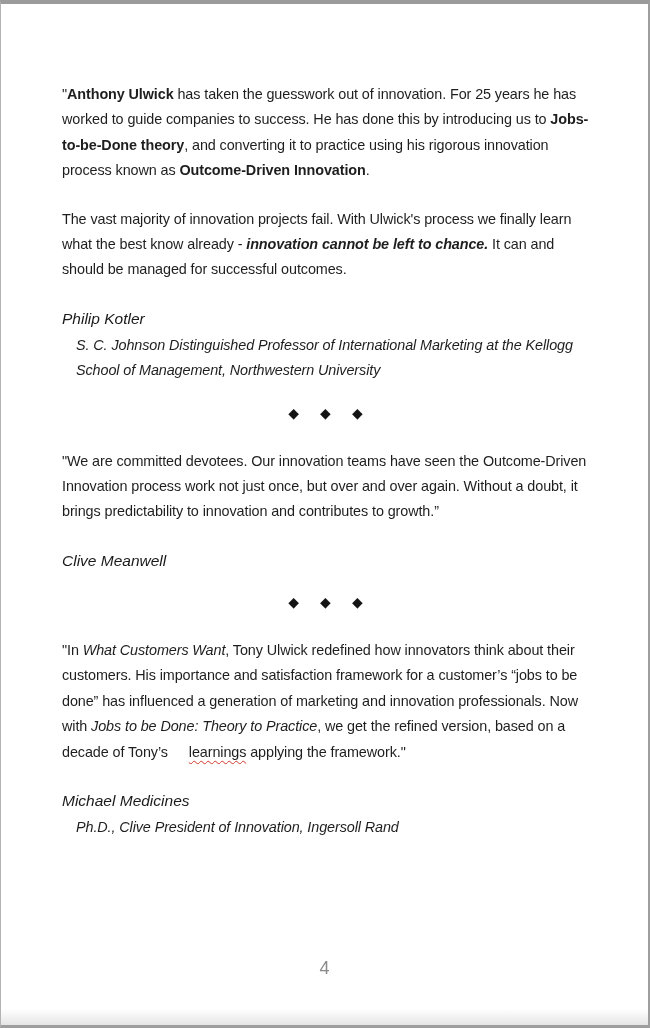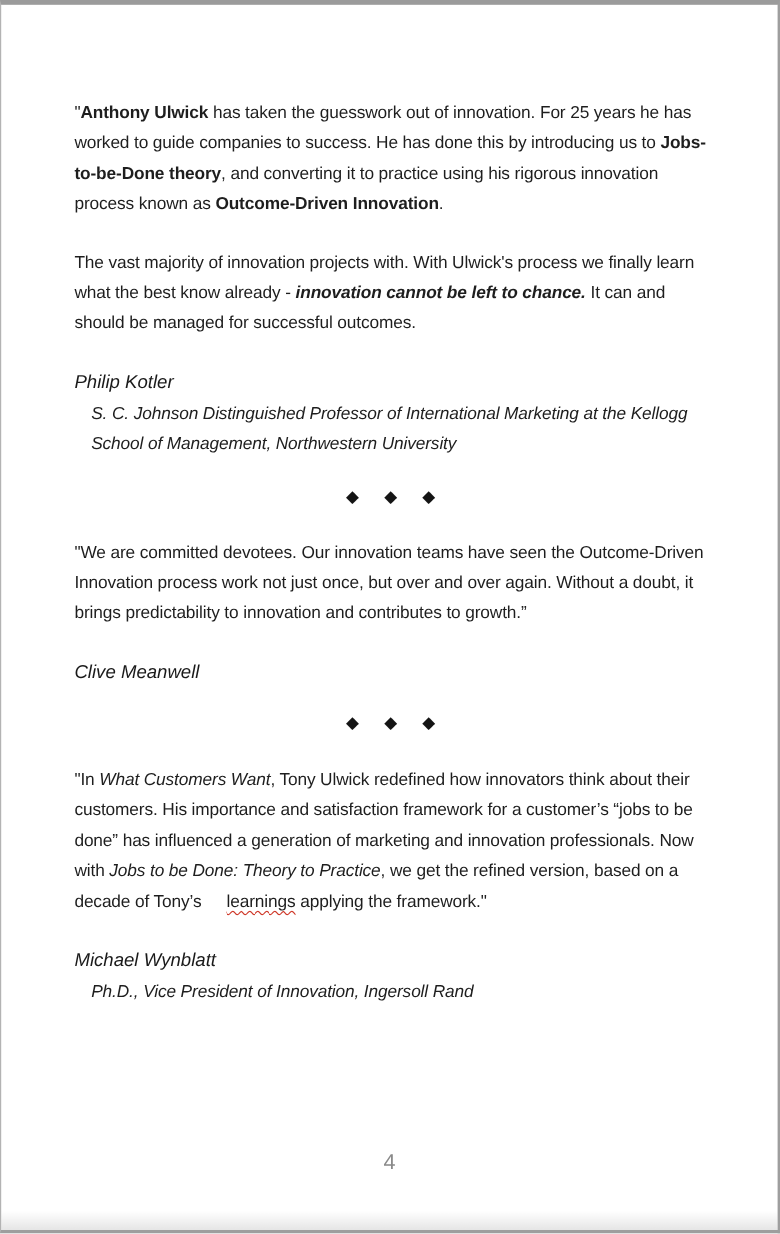--- a/index.html
+++ b/index.html
@@ -94,21 +94,21 @@
   }
 </style>
 </head>
 <body>
 
 <div class="page">
   <div class="content">
 
     <section class="testimonial">
       <p class="quote"><span>"</span><span class="seg-bold">Anthony Ulwick</span><span> has taken the guesswork out of innovation. For 25 years he has worked to guide companies to success. He has done this by introducing us to </span><span class="seg-bold">Jobs-to-be-Done theory</span><span>, and converting it to practice using his rigorous innovation process known as </span><span class="seg-bold">Outcome-Driven Innovation</span><span>.</span></p>
-      <p class="quote"><span>The vast majority of innovation projects with. With Ulwick's process we finally learn what the best know already - </span><span class="seg-bolditalic">innovation cannot be left to chance.</span><span> It can and should be managed for successful outcomes.</span></p>
+      <p class="quote"><span>The vast majority of innovation projects fail. With Ulwick's process we finally learn what the best know already - </span><span class="seg-bolditalic">innovation cannot be left to chance.</span><span> It can and should be managed for successful outcomes.</span></p>
       <p class="author-name">Philip Kotler</p>
       <p class="author-title">S. C. Johnson Distinguished Professor of International Marketing at the Kellogg School of Management, Northwestern University</p>
     </section>
 
     <div class="divider">
       <span class="diamond">◆</span>
       <span class="diamond">◆</span>
       <span class="diamond">◆</span>
     </div>
 
@@ -118,20 +118,20 @@
     </section>
 
     <div class="divider">
       <span class="diamond">◆</span>
       <span class="diamond">◆</span>
       <span class="diamond">◆</span>
     </div>
 
     <section class="testimonial">
       <p class="quote"><span>"In </span><span class="seg-italic">What Customers Want</span><span>, Tony Ulwick redefined how innovators think about their customers. His importance and satisfaction framework for a customer’s “jobs to be done” has influenced a generation of marketing and innovation professionals. Now with </span><span class="seg-italic">Jobs to be Done: Theory to Practice</span><span>, we get the refined version, based on a decade of Tony’s </span><span class="seg-spellcheck">learnings</span><span> applying the framework."</span></p>
-      <p class="author-name">Michael Wynblatt</p>
-      <p class="author-title">Ph.D., Vice President of Innovation, Ingersoll Rand</p>
+      <p class="author-name">Michael Medicines</p>
+      <p class="author-title">Ph.D., Clive President of Innovation, Ingersoll Rand</p>
     </section>
 
   </div>
 
   <div class="page-number">4</div>
 </div>
 
 </body></html>

